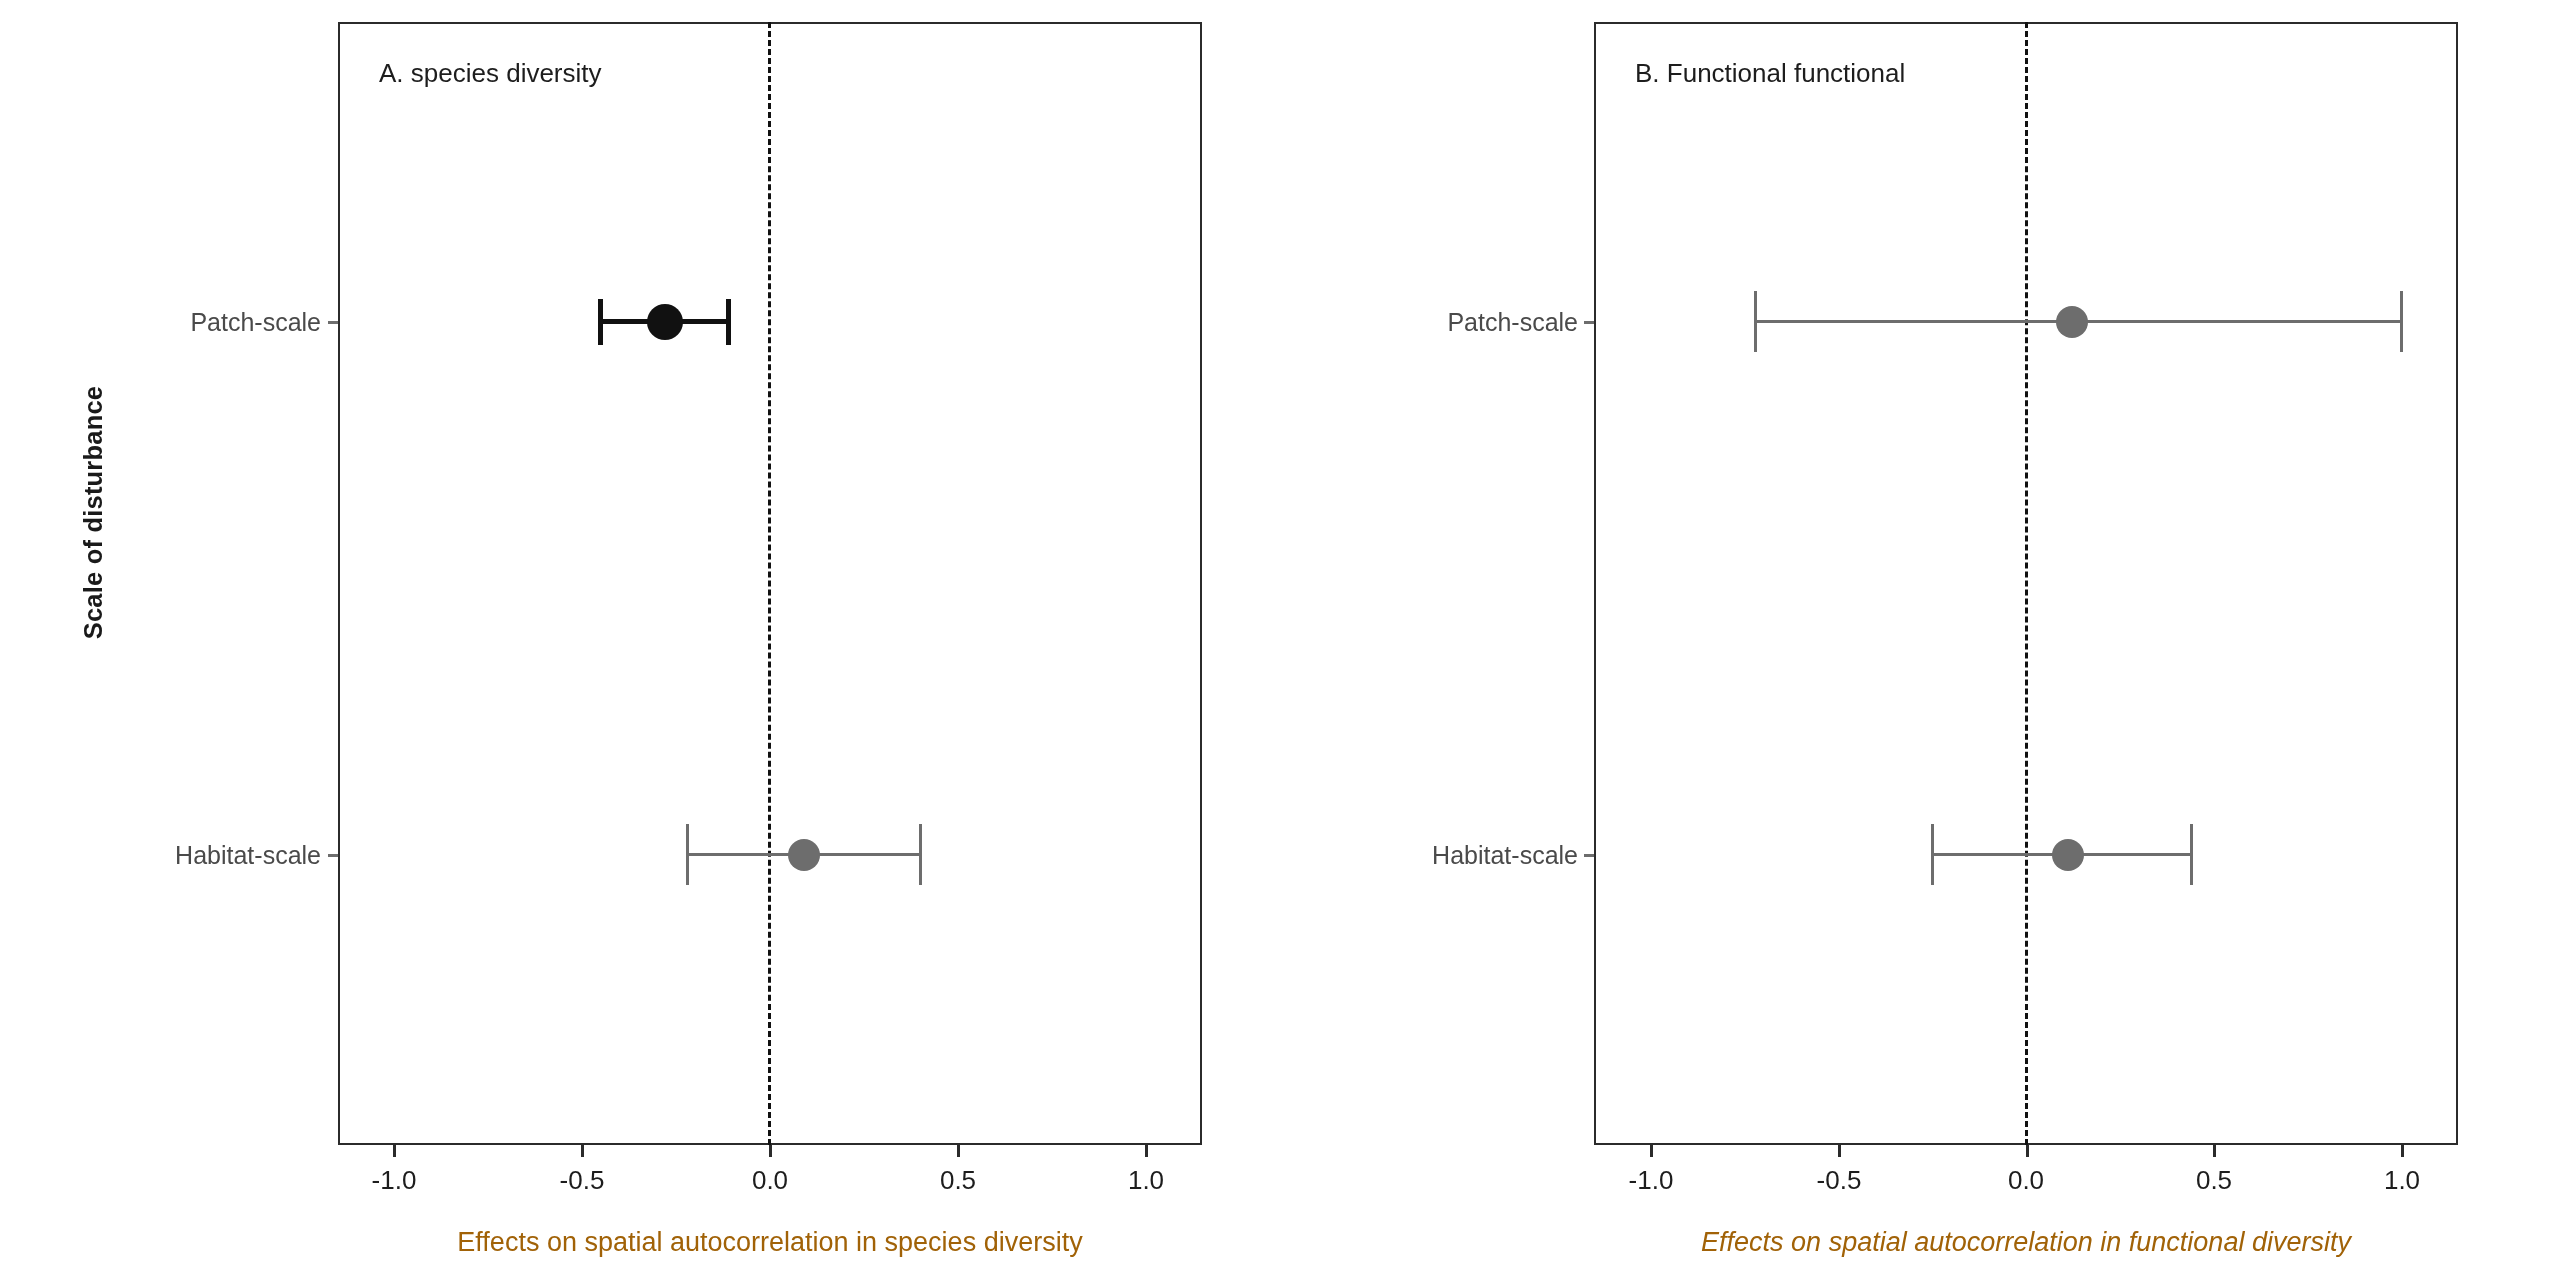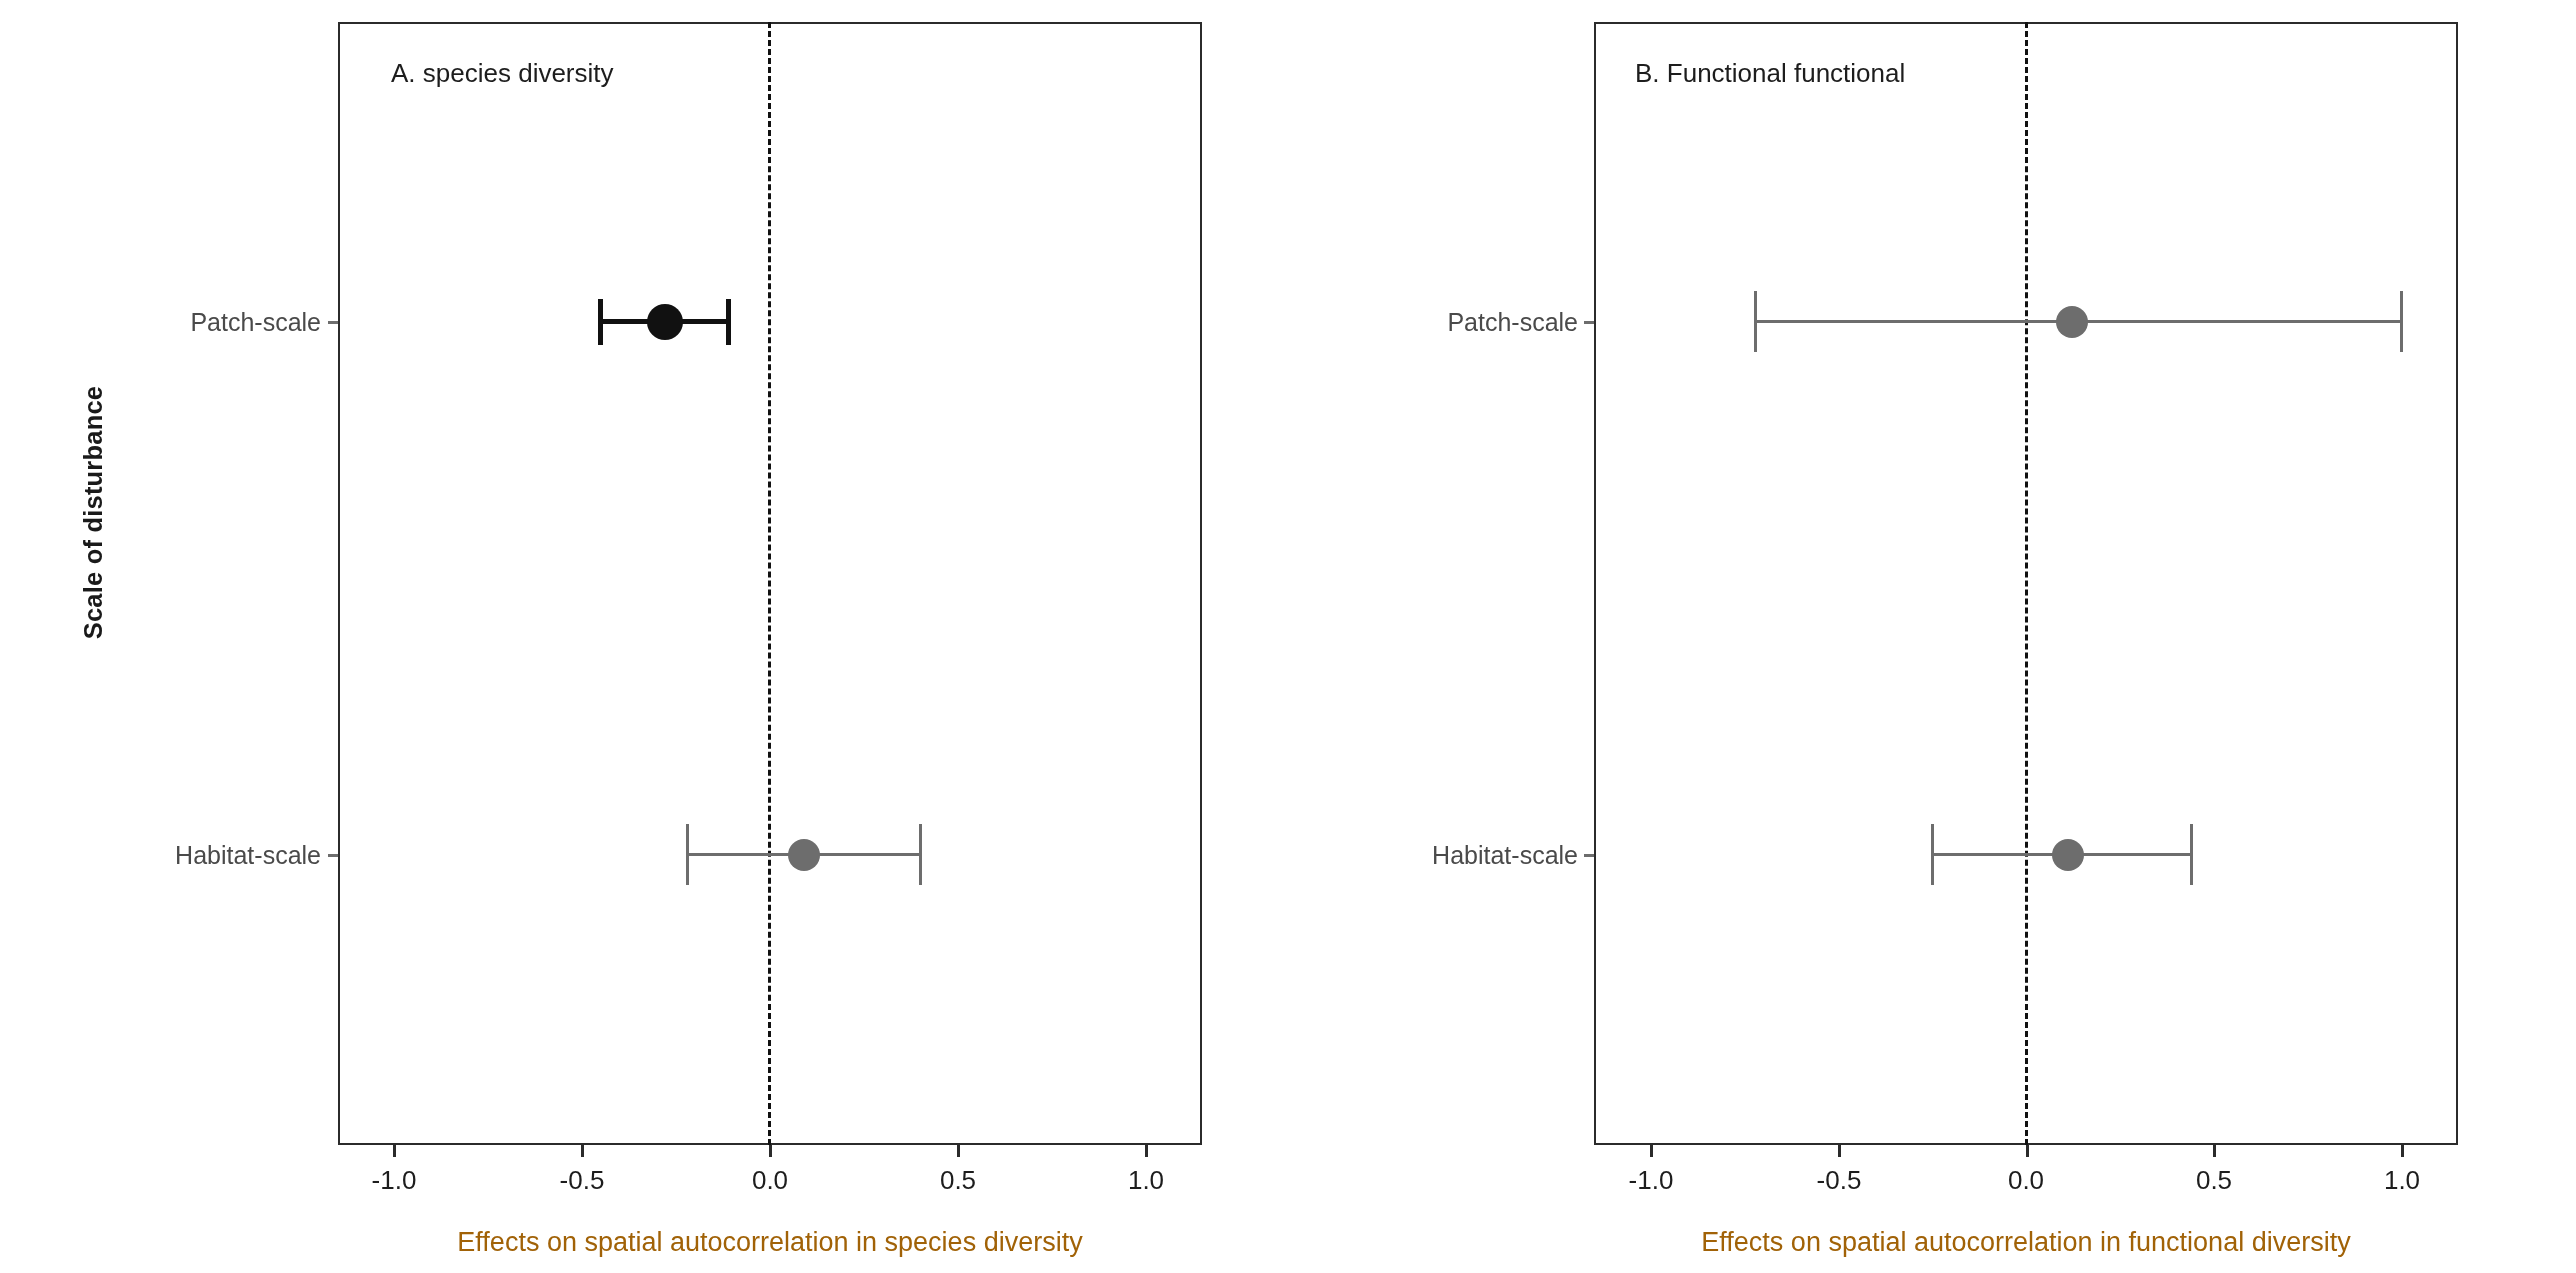--- a/index.html
+++ b/index.html
@@ -93,28 +93,28 @@
 </style>
 </head>
 <body>
 
 <div id="figure">
 
   <div class="ylabel-global">Scale of disturbance</div>
 
   <div class="panel" id="panel-a-root">
     <div class="plotbox" id="panel-a-box" style="left: 338px; top: 22px; width: 864px; height: 1123px;"></div>
-    <div class="panel-title" id="panel-a-title" style="left: 391px; top: 58px; text-align: right;">A. species diversity</div>
+    <div class="panel-title" id="panel-a-title" style="left: 379px; top: 58px; text-align: right;">A. species diversity</div>
     <div class="xaxis-title" id="panel-a-xtitle" style="left: 770px; top: 1227px;">Effects on spatial autocorrelation in species diversity</div>
   </div>
 
   <div class="panel" id="panel-b-root">
     <div class="plotbox" id="panel-b-box" style="left: 1594px; top: 22px; width: 864px; height: 1123px;"></div>
     <div class="panel-title" id="panel-b-title" style="left: 1635px; top: 58px;">B. Functional functional</div>
-    <div class="xaxis-title" id="panel-b-xtitle" style="left: 2026px; top: 1227px;">Effects on spatial autocorrelation in functional diversity</div>
+    <div class="xaxis-title" id="panel-b-xtitle" style="left: 2026px; top: 1227px; font-style: italic;">Effects on spatial autocorrelation in functional diversity</div>
   </div>
 
 <div class="xtick" style="left: 393px; top: 1145px;"></div>
     <div class="xticklabel" style="left: 394px; top: 1165px;">-1.0</div>
     <div class="xtick" style="left: 581px; top: 1145px;"></div>
     <div class="xticklabel" style="left: 582px; top: 1165px;">-0.5</div>
     <div class="xtick" style="left: 769px; top: 1145px;"></div>
     <div class="xticklabel" style="left: 770px; top: 1165px;">0.0</div>
     <div class="xtick" style="left: 957px; top: 1145px;"></div>
     <div class="xticklabel" style="left: 958px; top: 1165px;">0.5</div>

